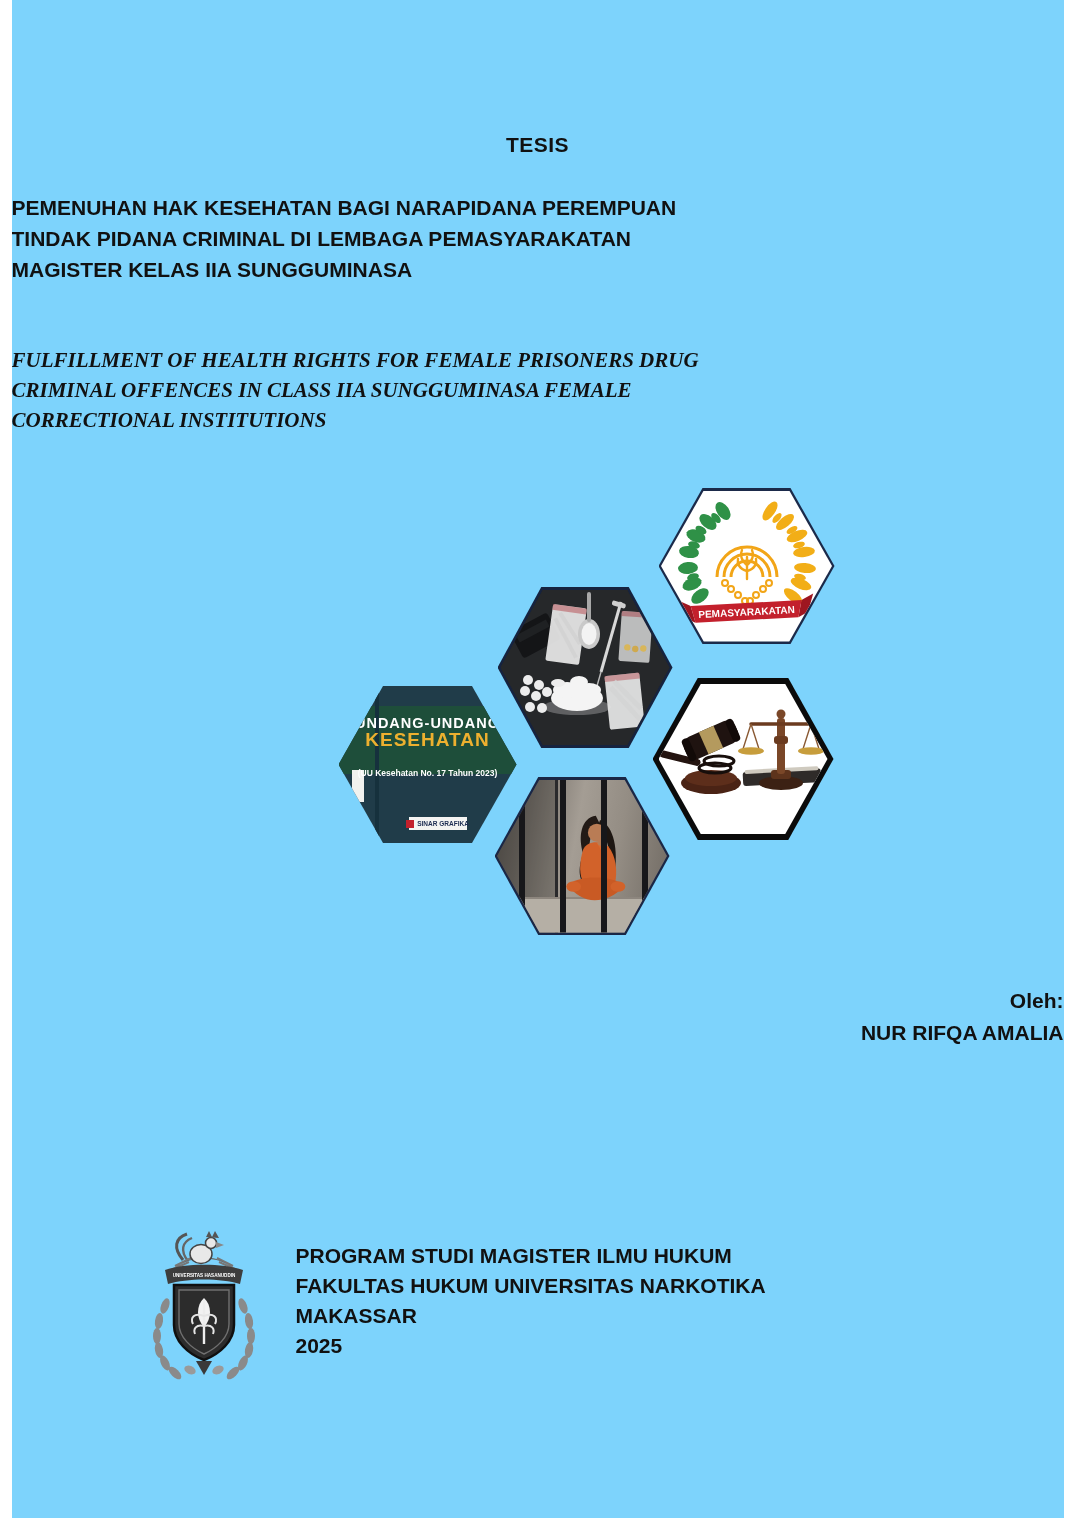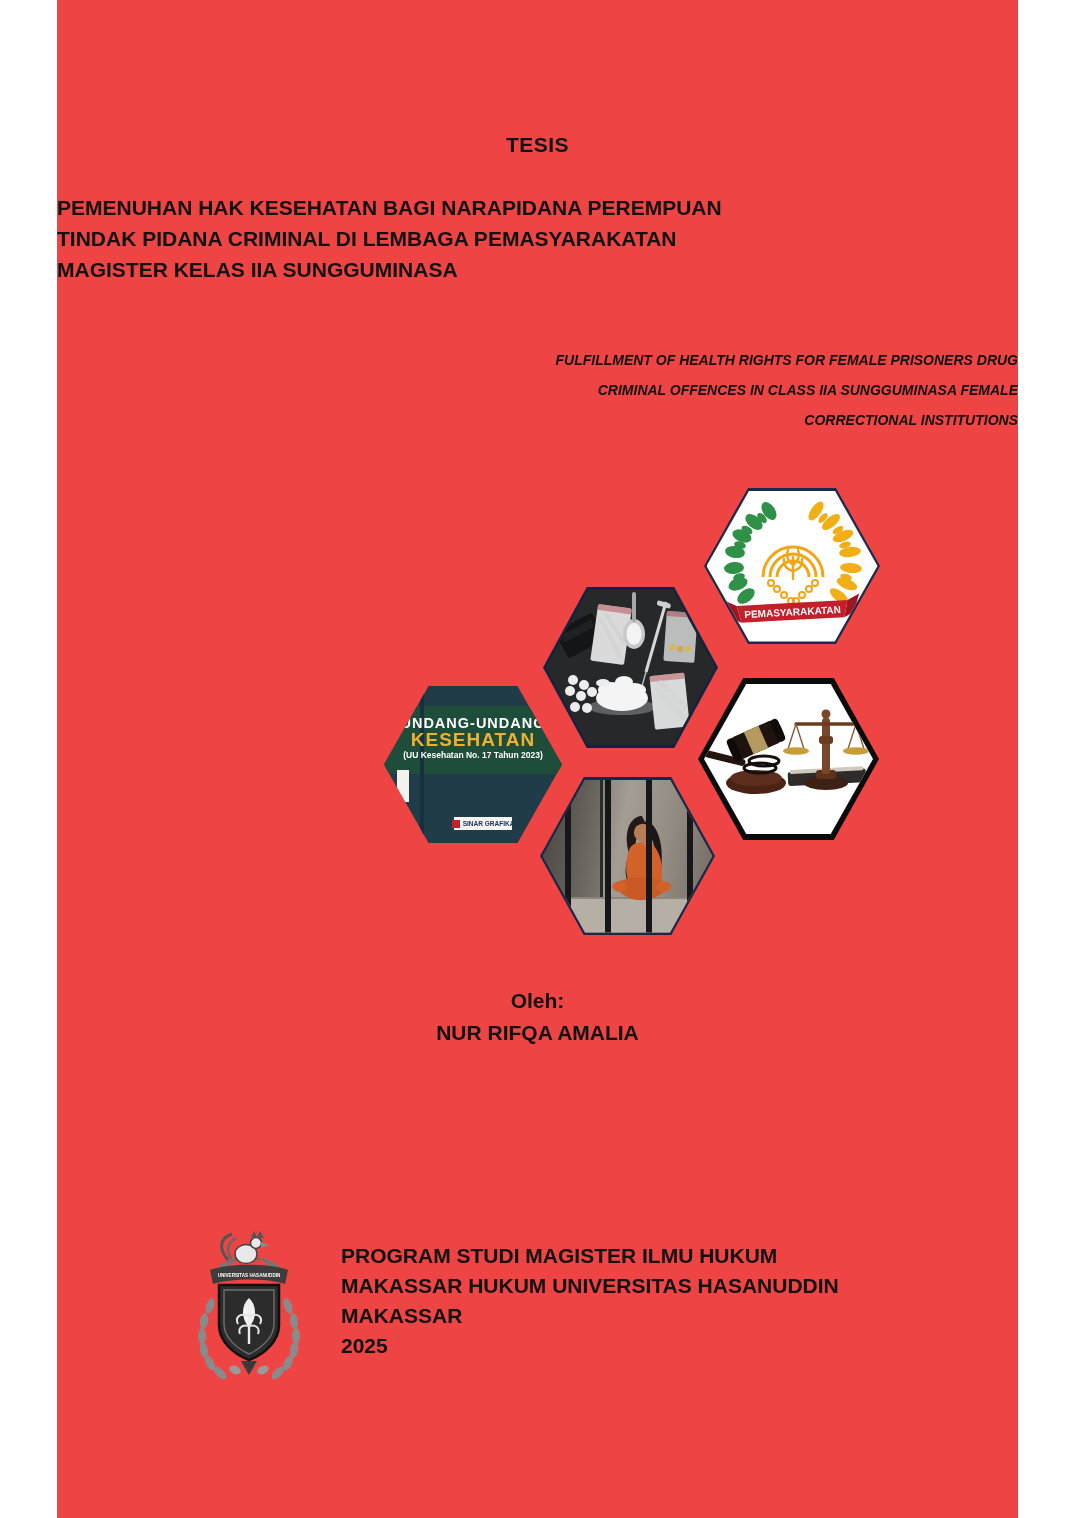--- a/index.html
+++ b/index.html
@@ -1,44 +1,44 @@
 <!DOCTYPE html>
 <html><head>
 <meta charset="utf-8">
 <style>
   html,body{margin:0;padding:0;background:#ffffff;}
   .page{
-    position:relative;width:961px;height:1518px;margin:0 auto;background:#ef4444;
+    position:relative;width:1052px;height:1518px;margin:0 auto;background:#7dd3fc;
     font-family:"Liberation Sans",sans-serif;color:#111;overflow:hidden;
   }
   
   .doc-type{position:absolute;top:133px;left:0;right:0;text-align:center;
     font-size:21px;font-weight:bold;letter-spacing:.5px;}
   .title-id{position:absolute;top:192px;left:0;right:0;text-align:left;
     font-size:21px;font-weight:bold;line-height:31px;}
-  .title-en{position:absolute;top:345px;left:0;right:0;text-align:right;
-    font-size:14px;font-weight:bold;font-style:italic;line-height:30px;}
-  .byline{position:absolute;top:985px;left:0;right:0;text-align:center;
+  .title-en{position:absolute;top:345px;left:0;right:0;text-align:left;
+    font-size:21px;font-weight:bold;font-style:italic;line-height:30px;font-family:Liberation Serif, serif;}
+  .byline{position:absolute;top:985px;left:0;right:0;text-align:right;
     font-size:21px;font-weight:bold;line-height:32px;}
   .footer-text{position:absolute;left:284px;top:1241px;
     font-size:21px;font-weight:bold;line-height:30px;}
   
   .hex{position:absolute;clip-path:polygon(25% 0%,75% 0%,100% 50%,75% 100%,25% 100%,0% 50%);}
   .hex-in{position:absolute;clip-path:polygon(25% 0%,75% 0%,100% 50%,75% 100%,25% 100%,0% 50%);overflow:hidden;}
   .hex svg{display:block;width:100%;height:100%;}
   
   .book-bg{background:#203c49;}
   .book-band{position:absolute;left:0;right:0;top:20px;height:68px;background:#1e4e3a;}
   .book-spine{position:absolute;left:36px;top:0;bottom:0;width:4px;background:#16313d;}
   .book-stripe{position:absolute;left:13px;top:84px;width:12px;height:32px;background:#f2f2ef;}
   .book-t1{position:absolute;left:-10px;right:-10px;top:29px;text-align:center;color:#fff;
     font-size:14.5px;font-weight:bold;letter-spacing:1px;white-space:nowrap;}
   .book-t2{position:absolute;left:-10px;right:-10px;top:43px;text-align:center;color:#edb02f;
     font-size:19px;font-weight:800;letter-spacing:1px;white-space:nowrap;}
-  .book-t3{position:absolute;left:-10px;right:-10px;top:64px;text-align:center;color:#fff;
+  .book-t3{position:absolute;left:-10px;right:-10px;top:82px;text-align:center;color:#fff;
     font-size:8.5px;font-weight:bold;white-space:nowrap;}
   .book-pub{position:absolute;left:70px;top:131px;width:58px;height:13px;background:#f4f4f2;
     display:flex;align-items:center;justify-content:center;gap:3px;}
   .book-pub .sq{width:8px;height:8px;background:#c3202c;flex:0 0 auto;}
   .book-pub .pub-name{font-size:6.5px;font-weight:bold;color:#1d2d52;white-space:nowrap;}
   
   .cell-bg{background:linear-gradient(100deg,#55504b 0%,#6e6862 16%,#a49d94 45%,#948d84 68%,#6f6962 100%);}
   .cell-floor{position:absolute;left:0;right:0;bottom:0;height:34px;background:#b5afa5;
     border-top:2px solid #8d867e;}
   .cell-bar{position:absolute;top:-4px;bottom:-4px;width:6px;background:#17171a;}
@@ -306,18 +306,18 @@
       <path d="M59 88 C49 84 45 90 48 96 M59 88 C69 84 73 90 70 96 M59 98 C51 96 48 101 50 106 M59 98 C67 96 70 101 68 106" stroke="#e5e5e5" stroke-width="2" fill="none"></path>
     </g>
 
     <path d="M51 133 L59 147 L67 133 Z" fill="#3a3a3a"></path>
     <ellipse cx="45" cy="142" rx="6" ry="4" fill="#9a9a9a" transform="rotate(25 45 142)"></ellipse>
     <ellipse cx="73" cy="142" rx="6" ry="4" fill="#9a9a9a" transform="rotate(-25 73 142)"></ellipse>
   </svg>
 
   <div class="footer-text">
     <div>PROGRAM STUDI MAGISTER ILMU HUKUM</div>
-    <div>MAKASSAR HUKUM UNIVERSITAS HASANUDDIN</div>
+    <div>FAKULTAS HUKUM UNIVERSITAS NARKOTIKA</div>
     <div>MAKASSAR</div>
     <div>2025</div>
   </div>
 
 </div>
 
 </body></html>

